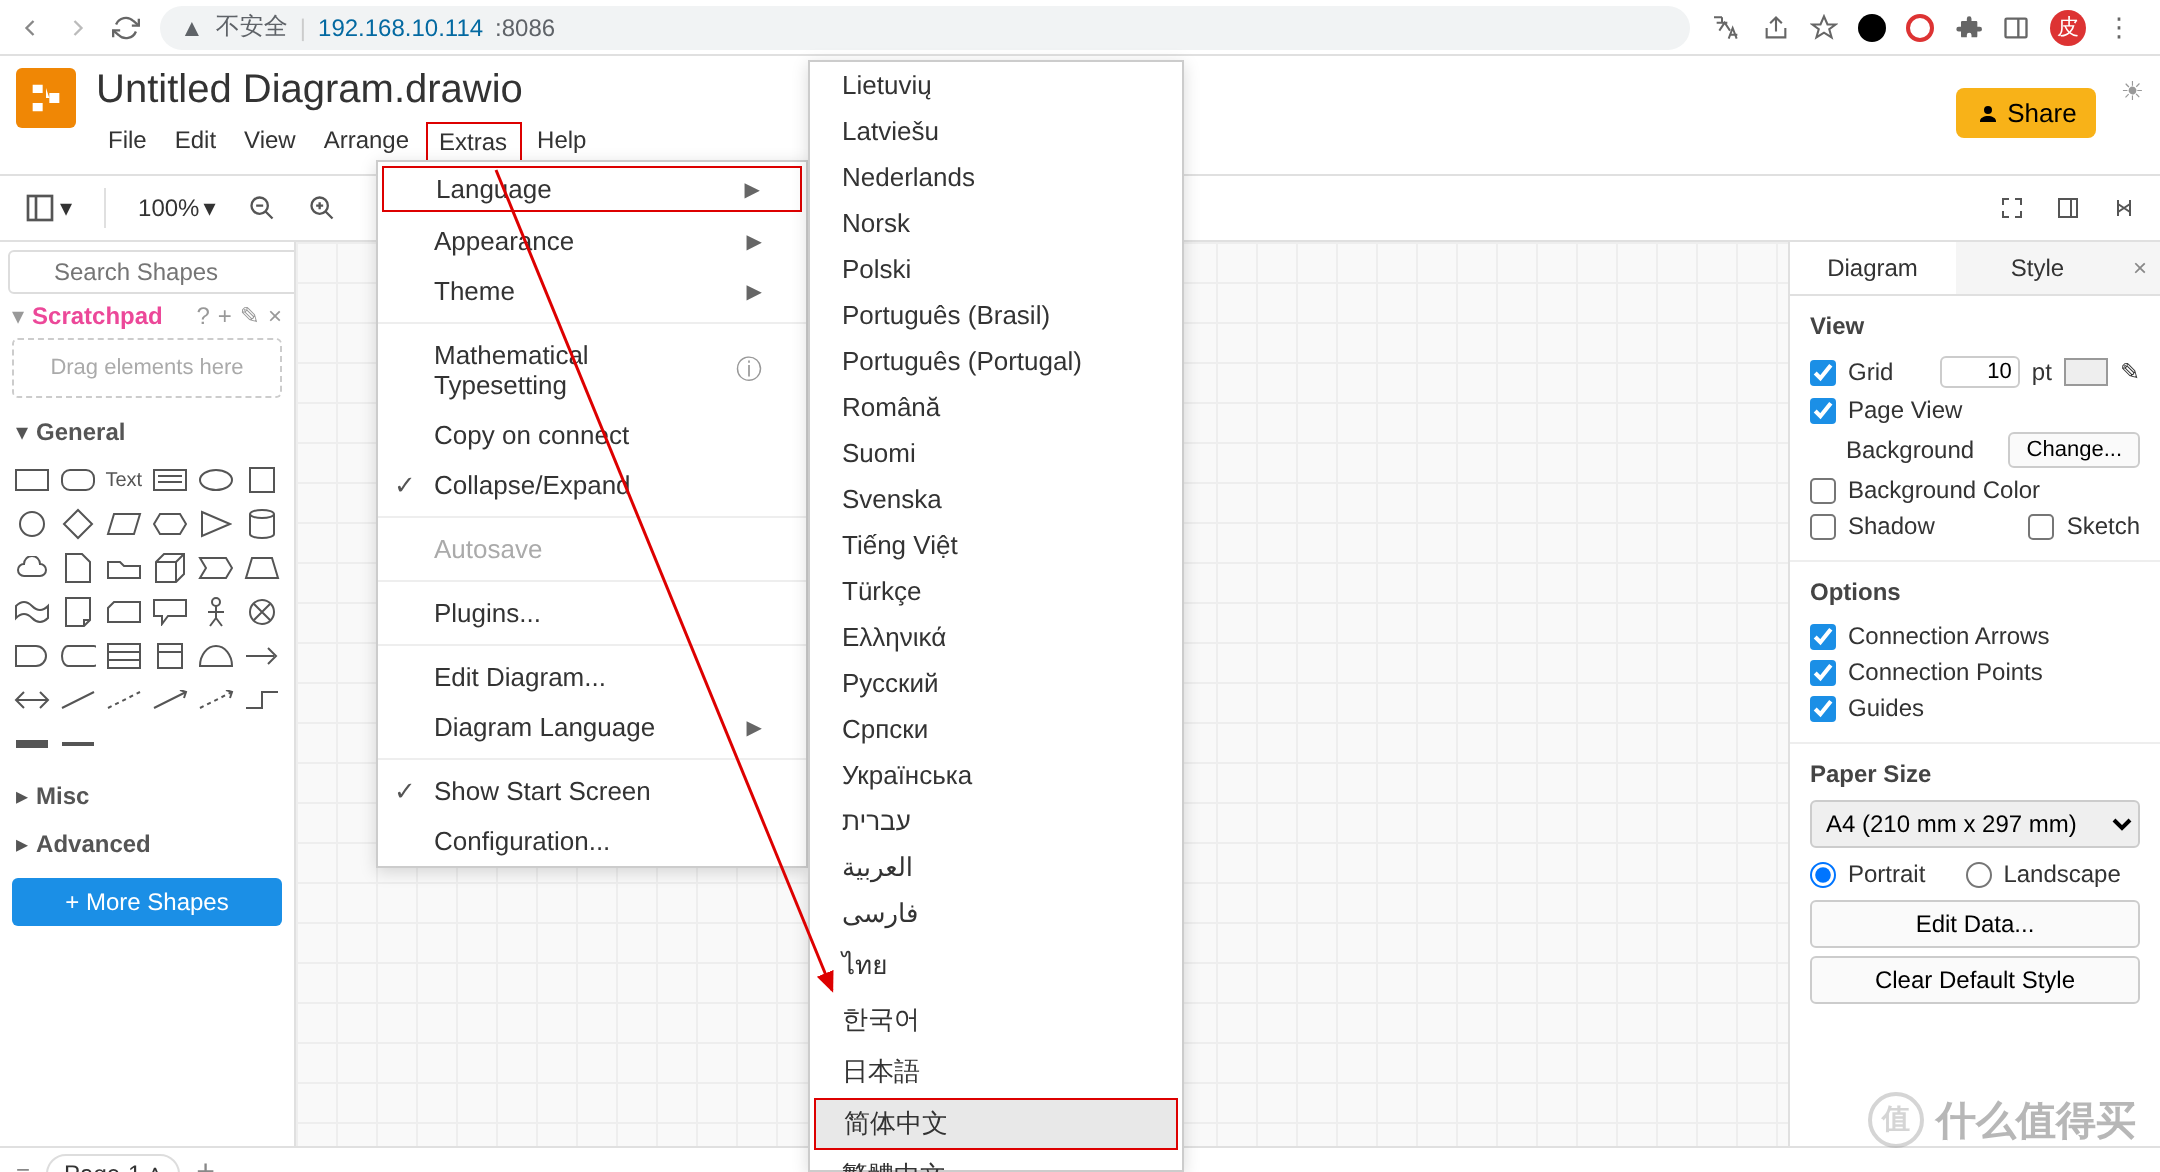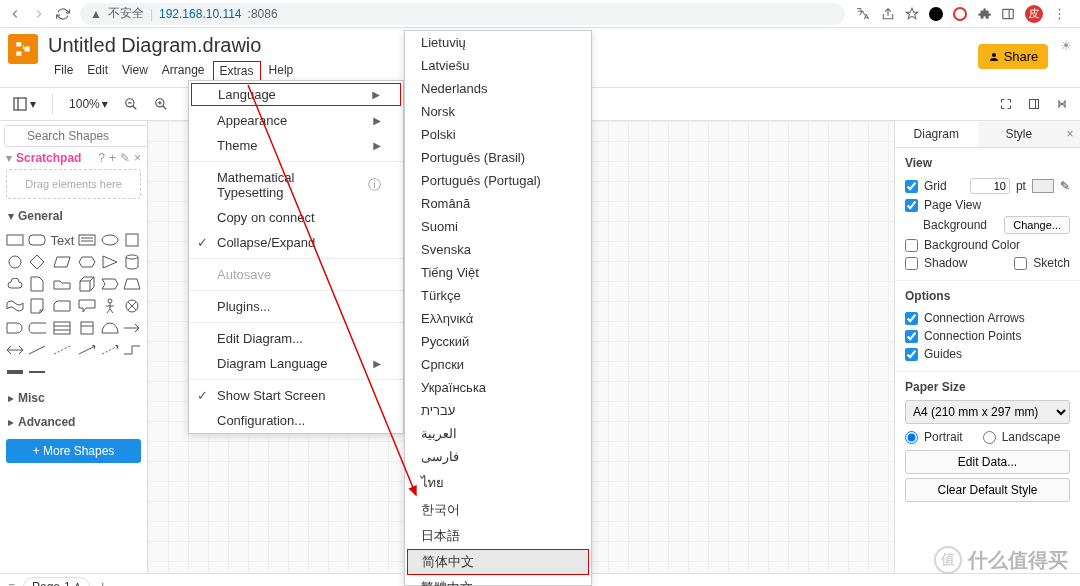--- a/index.html
+++ b/index.html
@@ -236,21 +236,21 @@
           <svg width="18" height="12">
             <rect x="1" y="1" width="16" height="10" fill="none" stroke="#555"></rect>
           </svg>
         </div>
       <div class="sh">
           <svg width="18" height="12">
             <rect x="1" y="1" width="16" height="10" rx="4" fill="none" stroke="#555"></rect>
           </svg>
         </div>
       <div class="sh">
-          <span style="font-size:13px;color:#555">Text</span>
+          <span style="font-size:10px;color:#555">Text</span>
         </div>
       <div class="sh">
           <svg width="18" height="12">
             <rect x="1" y="1" width="16" height="10" fill="none" stroke="#555"></rect>
             <line x1="3" y1="4" x2="15" y2="4" stroke="#555"></line>
             <line x1="3" y1="7" x2="15" y2="7" stroke="#555"></line>
           </svg>
         </div>
       <div class="sh">
           <svg width="18" height="12">

